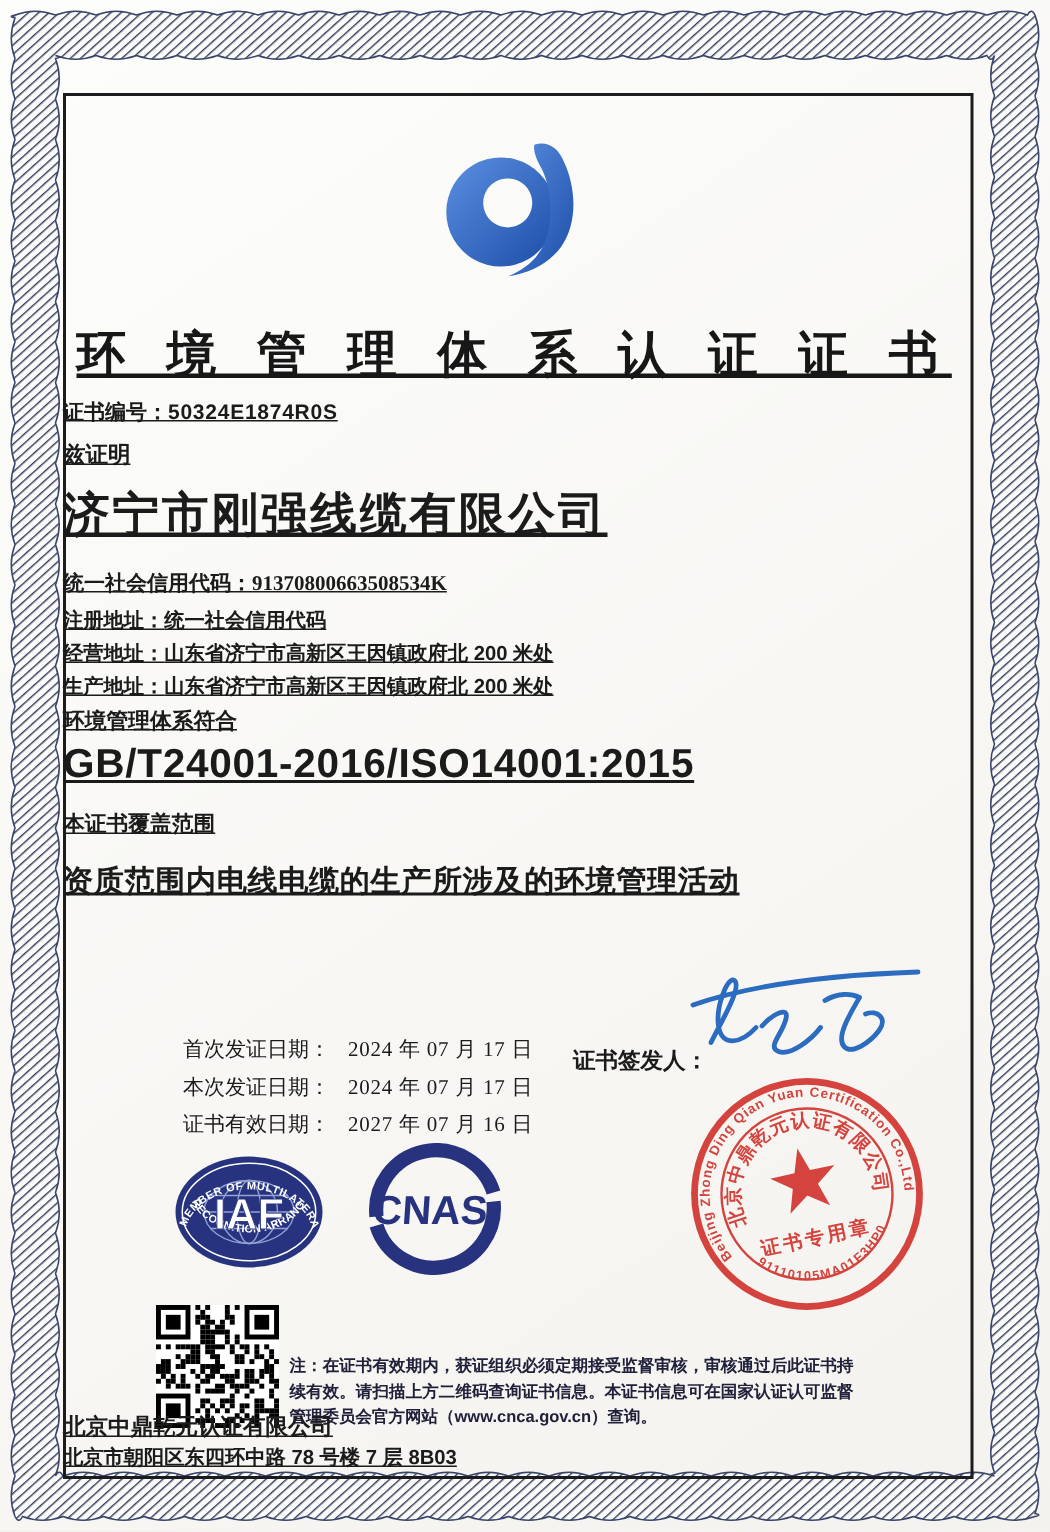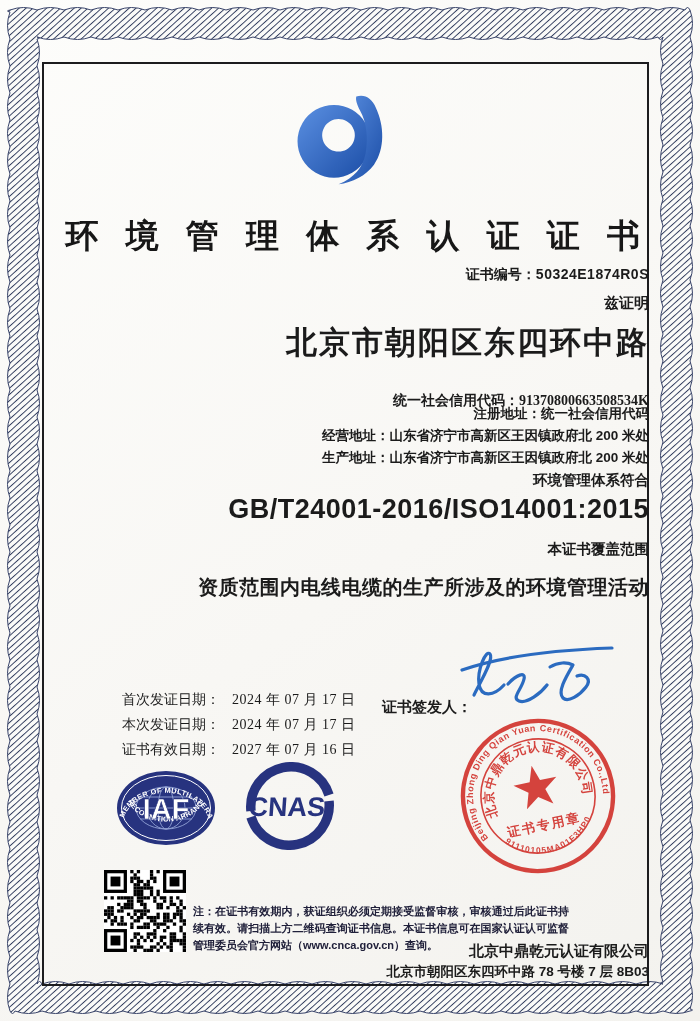--- a/index.html
+++ b/index.html
@@ -14,32 +14,32 @@
   }
   #border-svg{position:absolute;inset:0;width:700px;height:1021px;}
   .inner-frame{
     position:absolute;left:42px;top:62px;width:603px;height:920px;
     border:2.5px solid #1c1c1e;background:transparent;
   }
   .content{
     position:absolute;left:42px;top:62px;width:607px;height:920px;
   }
   .content > *{position:absolute;left:0;right:0;}
-  .center{text-align:right;}
+  .center{text-align:left;text-decoration:underline;}
 
   .logo-wrap{top:22px;display:flex;justify-content:center;}
   .title{
     top:152px;font-size:33px;font-weight:900;letter-spacing:9px;
     color:#171717;text-indent:9px;
   }
   .certno{top:204px;font-size:14px;font-weight:700;}
   .certno .num{font-family:"Liberation Sans",sans-serif;letter-spacing:.5px;}
   .declare{top:232px;font-size:15px;font-weight:600;}
   .company{top:260px;font-size:31px;font-weight:900;letter-spacing:2px;}
-  .credit{top:330px;font-size:14px;font-weight:700;font-family:"Liberation Serif","DejaVu Serif",serif;}
+  .credit{top:318px;font-size:14px;font-weight:700;font-family:"Liberation Serif","DejaVu Serif",serif;}
   .addr{font-size:13.5px;font-weight:700;}
   .addr1{top:343px;}.addr2{top:365px;}.addr3{top:387px;}
   .conform{top:409px;font-size:14.5px;font-weight:600;}
   .standard{top:432px;font-size:27px;font-weight:900;letter-spacing:.5px;}
   .scopelabel{top:478px;font-size:14.5px;font-weight:600;}
   .scope{top:512px;font-size:20px;font-weight:900;letter-spacing:.5px;}
 
   .dates{
     top:629px;left:80px;right:auto;width:270px;
     font-family:"Liberation Serif","DejaVu Serif",serif;
@@ -108,21 +108,21 @@
     </div>
 
     <div class="title center">环 境 管 理 体 系 认 证 证 书</div>
 
     <div class="certno center">
       <span>证书编号：</span><span class="num">50324E1874R0S</span>
     </div>
 
     <div class="declare center">兹证明</div>
 
-    <div class="company center">北京市朝阳区东四环中路</div>
+    <div class="company center">济宁市刚强线缆有限公司</div>
 
     <div class="credit center">
       <span>统一社会信用代码：</span><span>91370800663508534K</span>
     </div>
 
     <div class="addr addr1 center">
       <span>注册地址：</span><span>统一社会信用代码</span>
     </div>
     <div class="addr addr2 center">
       <span>经营地址：</span><span>山东省济宁市高新区王因镇政府北 200 米处</span>

